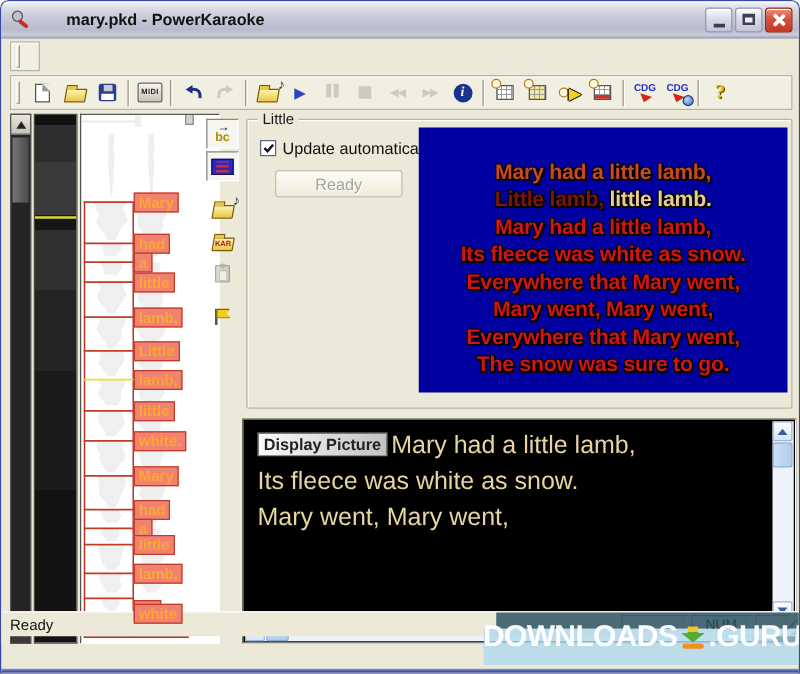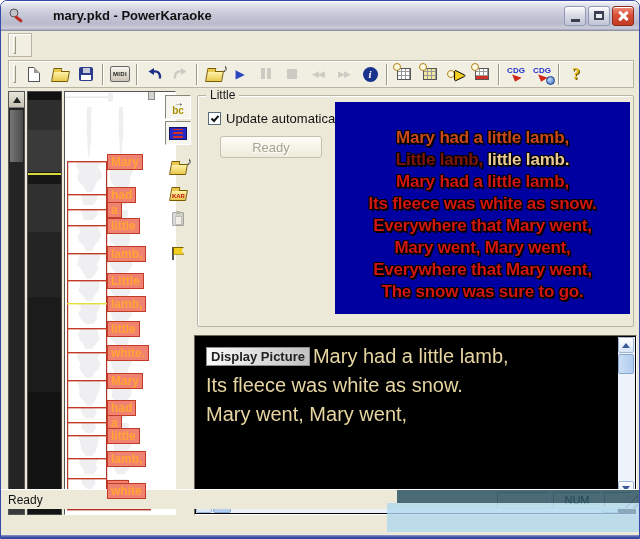--- a/index.html
+++ b/index.html
@@ -477,16 +477,24 @@
     <span class="sready">Ready</span>
     <span class="scell c1"></span>
     <span class="scell c2">NUM</span>
     <span class="scell c3"></span>
     <span class="sgrip"></span>
   </div>
 
   <div class="watermark">
     <div class="wm-top"></div>
     <div class="wm-body"></div>
+    <div class="wm-text">
+      <span>DOWNLOADS</span>
+      <span class="wm-icon">
+          <i class="wm-arrow"></i>
+          <i class="wm-bar"></i>
+        </span>
+      <span>.GURU</span>
+    </div>
   </div>
 
   <div class="bottom-edge"></div>
 </div>
 
 </body></html>

